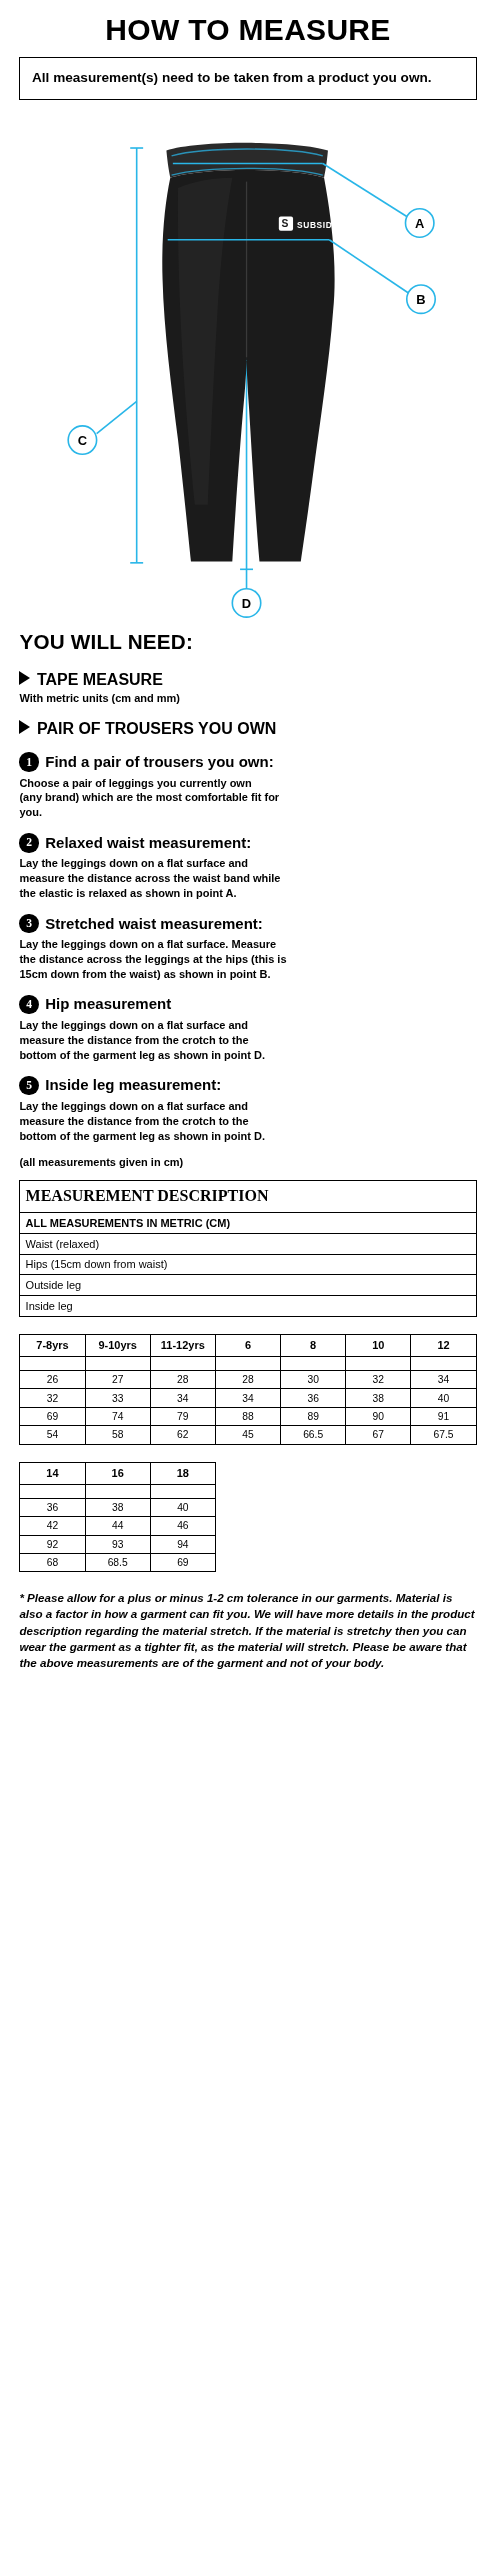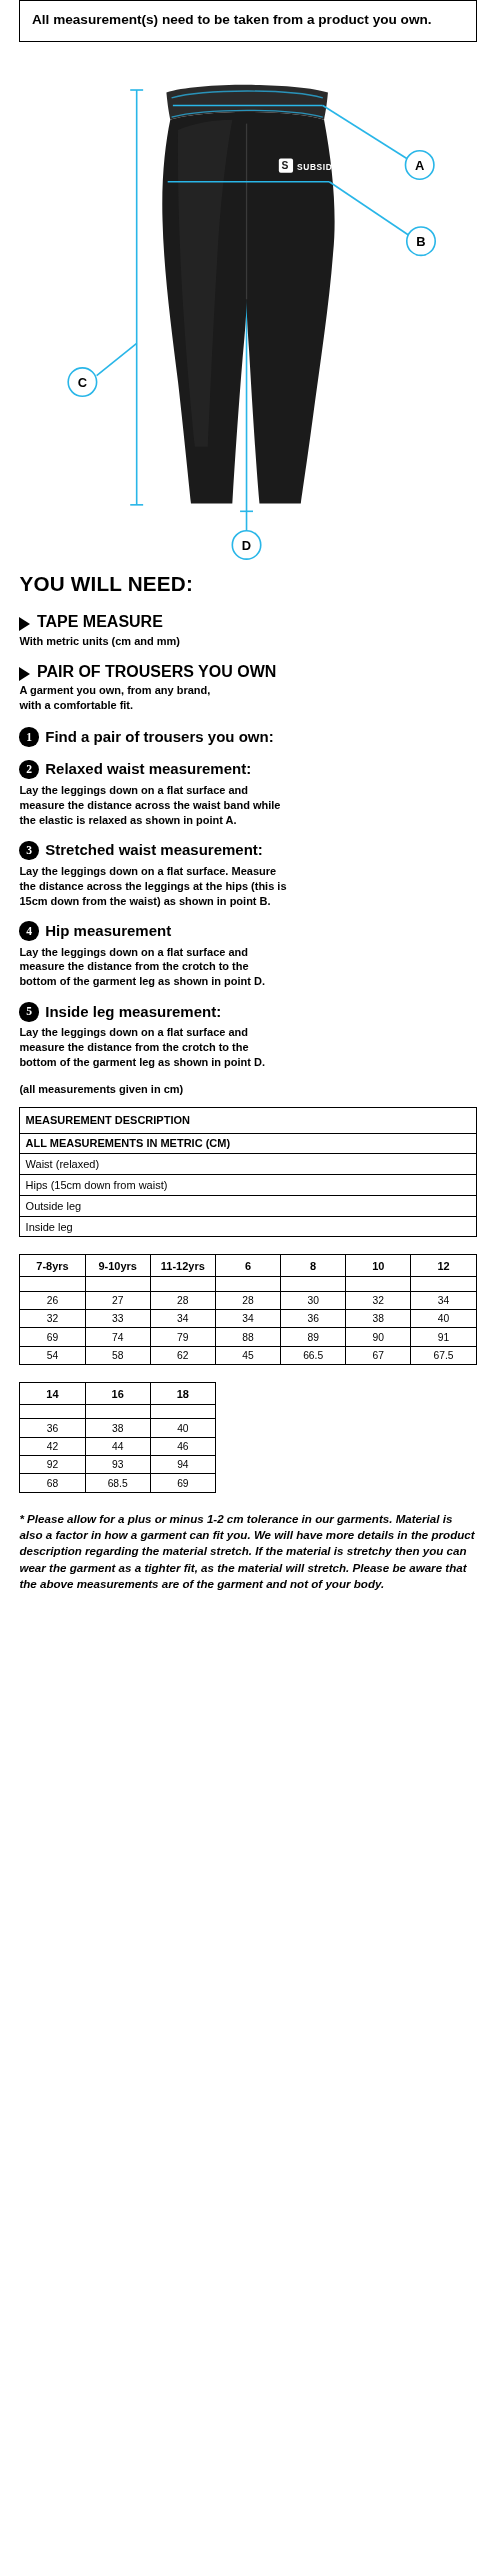--- a/index.html
+++ b/index.html
@@ -70,21 +70,21 @@
     font-weight: bold;
     margin: 0 0 11.6px 0;
   }
 
   
   .need-item {
     margin-bottom: 14.2px;
   }
   .need-title {
     display: flex;
-    align-items: flex-end;
+    align-items: flex-start;
     gap: 6.5px;
     font-size: 16px;
     font-weight: bold;
     margin-bottom: 2.6px;
   }
   .tri {
     width: 0;
     height: 0;
     border-left: 11px solid #000;
     border-top: 7.1px solid transparent;
@@ -143,26 +143,27 @@
     width: 100%;
     border: 1.9px solid #000;
     margin-bottom: 17px;
   }
   .desc-table th, .desc-table td {
     border: 0.6px solid #000;
     text-align: left;
     padding: 3.9px 5.2px;
   }
   .desc-table th.big {
-    font-size: 11px;
+    font-size: 16px;
     font-weight: bold;
     padding: 6.5px 5.2px;
     border-left: none;
     border-right: none;
     border-top: none;
+    font-family: Liberation Serif, serif;
   }
   .desc-table th.sub {
     font-size: 11px;
     font-weight: bold;
     border-left: none;
     border-right: none;
   }
   .desc-table td {
     border-left: none;
     border-right: none;
@@ -204,20 +205,21 @@
     font-style: italic;
     line-height: 1.4;
     margin-top: 18px;
   }
 </style>
 </head>
 <body>
 
 <div class="page">
 
+  <h1 class="main-title">HOW TO MEASURE</h1>
 
   <div class="intro-box">
     <p>All measurement(s) need to be taken from a product you own.</p>
   </div>
 
   <div class="diagram">
     <svg width="457" height="504" viewBox="0 0 707 780">
 
       <line x1="182" y1="48" x2="182" y2="690" stroke="#29b6e8" stroke-width="2.5"></line>
       <line x1="172" y1="48" x2="192" y2="48" stroke="#29b6e8" stroke-width="2.5"></line>
@@ -284,29 +286,30 @@
       <span>TAPE MEASURE</span>
     </div>
     <p class="need-desc">With metric units (cm and mm)</p>
   </div>
 
   <div class="need-item">
     <div class="need-title">
       <span class="tri"></span>
       <span>PAIR OF TROUSERS YOU OWN</span>
     </div>
-    <p class="need-desc" style="white-space:pre-line">A garment you own, from any brand,
-with a comfortable fit.</p>
   </div>
 
   <div class="step">
     <div class="step-head">
       <span class="circ">1</span>
       <span class="step-title">Find a pair of trousers you own:</span>
     </div>
+    <p class="step-body" style="white-space:pre-line">Choose a pair of leggings you currently own
+(any brand) which are the most comfortable fit for
+you.</p>
   </div>
 
   <div class="step">
     <div class="step-head">
       <span class="circ">2</span>
       <span class="step-title">Relaxed waist measurement:</span>
     </div>
     <p class="step-body" style="white-space:pre-line">Lay the leggings down on a flat surface and
 measure the distance across the waist band while
 the elastic is relaxed as shown in point A.</p>

